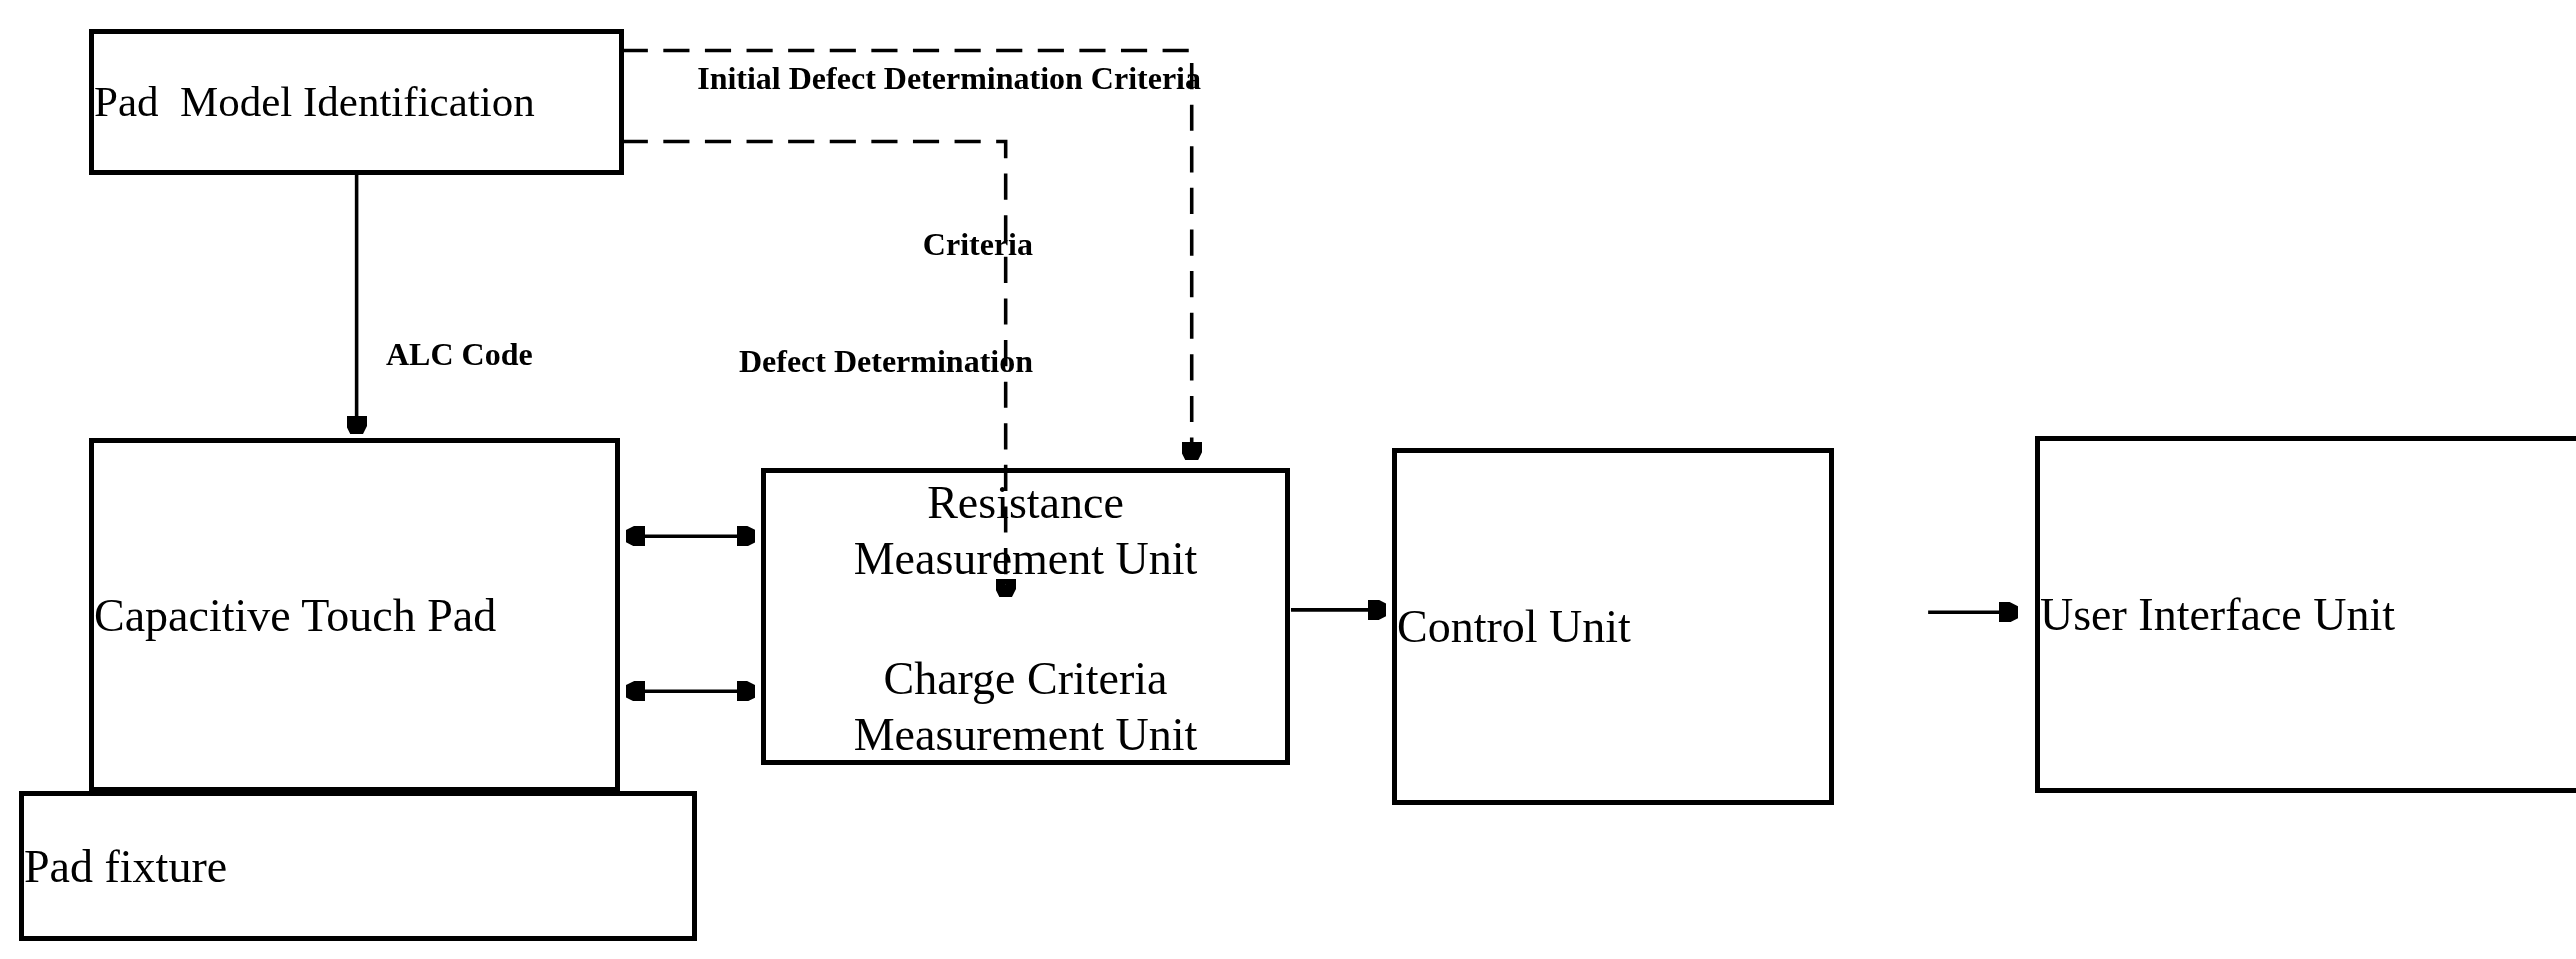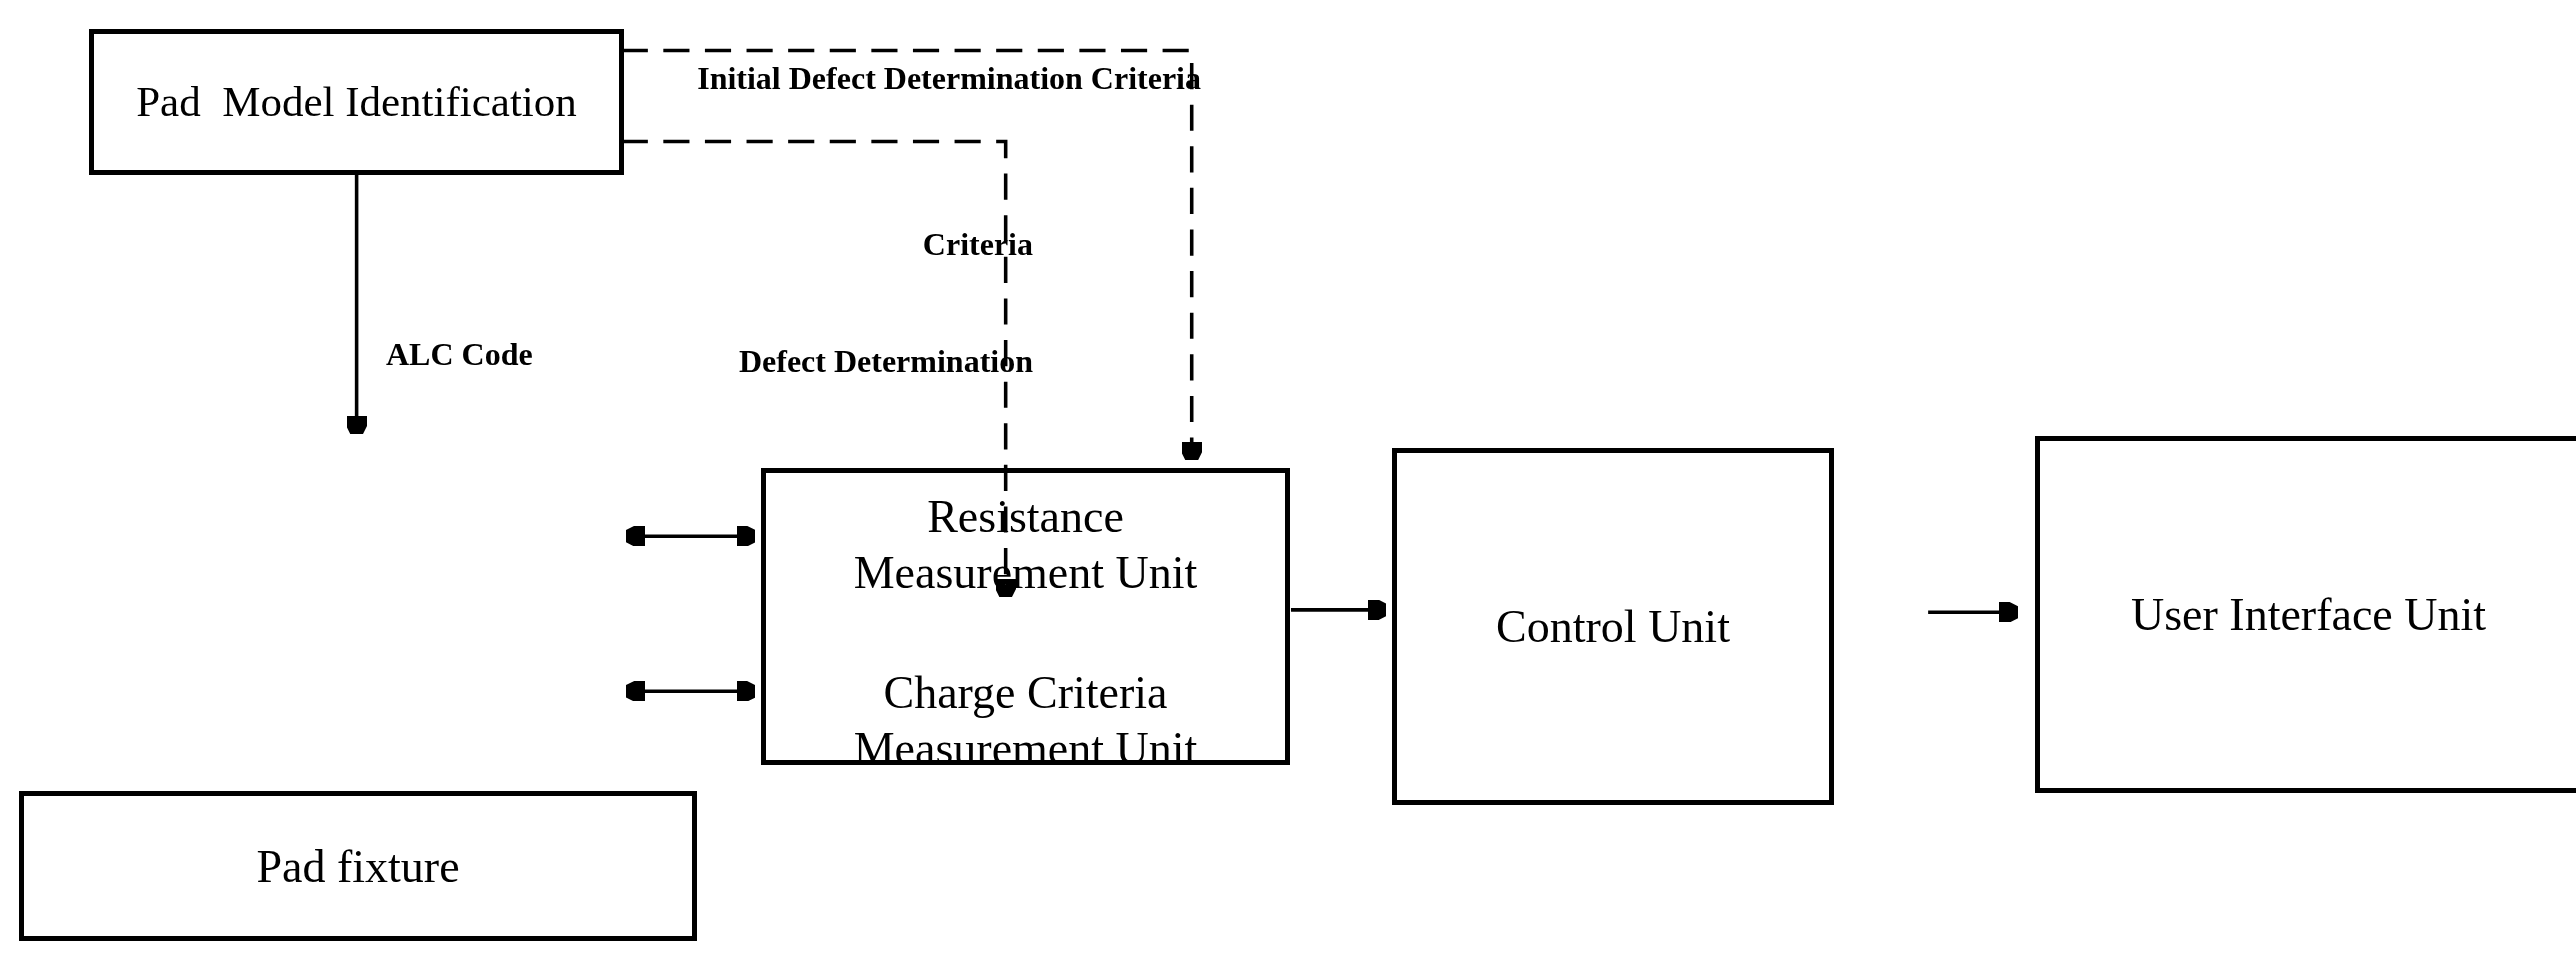--- a/index.html
+++ b/index.html
@@ -11,34 +11,33 @@
     font-family: "Liberation Serif", "DejaVu Serif", serif;
     color: #000;
     overflow: hidden;
   }
   .box {
     position: absolute;
     background: #ffffff;
     border: 5.3px solid #000;
     display: flex;
     align-items: center;
-    justify-content: center;
     text-align: center;
     font-size: 46px;
     line-height: 57px;
     z-index: 1;
     box-sizing: border-box;
     white-space: pre-wrap;
   }
   #box-pad-model      { left: 89px;  top: 28.5px;   width: 535px;  height: 146px; font-size: 43px; }
   #box-capacitive     { left: 89px;  top: 438px;  width: 531px;  height: 354px; }
   #box-pad-fixture    { left: 19px;   top: 791px; width: 678px; height: 150px; }
   #box-measurement    { left: 761px; top: 468px;  width: 529px;  height: 297px;
                         flex-direction: column; align-items: stretch; justify-content: flex-start;
-                        padding: 16px; gap: 32px; }
+                        padding: 2px; gap: 32px; }
   #box-control        { left: 1392px; top: 448px;  width: 442px;  height: 357px; }
   #box-uiu            { left: 2024px; top: 436px;  width: 547px;  height: 357px; margin-left: 11px; }
   .compartment {
     display: flex; flex-direction: column;
     align-items: center; justify-content: center;
     text-align: center;
     line-height: 56px;
   }
   .compartment.upper { height: 131px; }
   .compartment.lower { flex: 1; }
@@ -70,20 +69,23 @@
 </style>
 </head>
 <body>
 
 <div id="canvas">
 
   <div class="box" id="box-pad-model">
     <span>Pad  Model Identification</span>
   </div>
 
+  <div class="box" id="box-capacitive">
+    <span>Capacitive Touch Pad</span>
+  </div>
 
   <div class="box" id="box-pad-fixture">
     <span>Pad fixture</span>
   </div>
 
   <div class="box" id="box-measurement">
     <div class="compartment upper">
       <div>Resistance</div>
       <div>Measurement Unit</div>
     </div>

